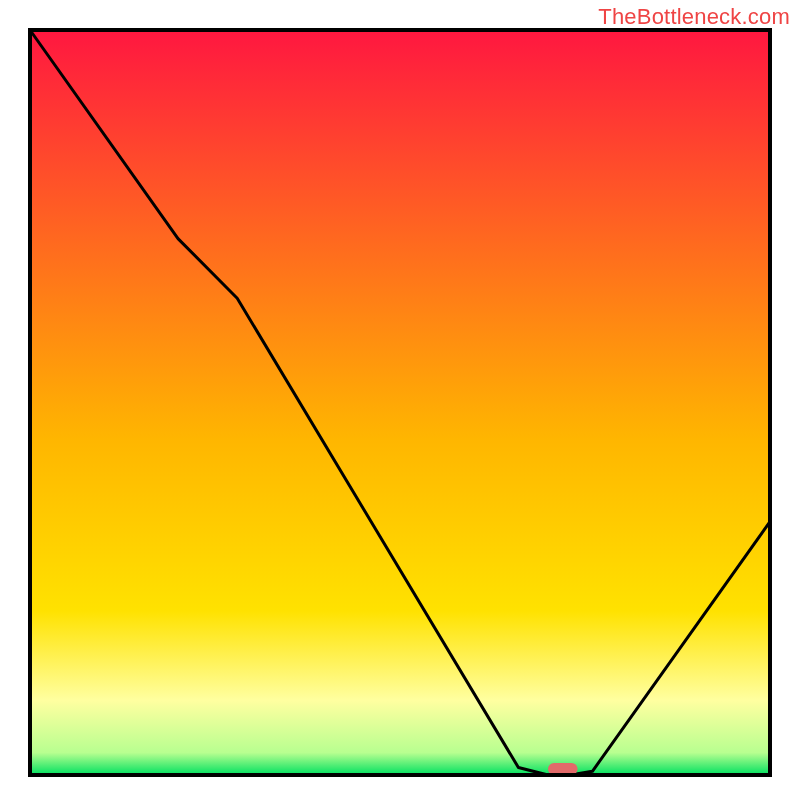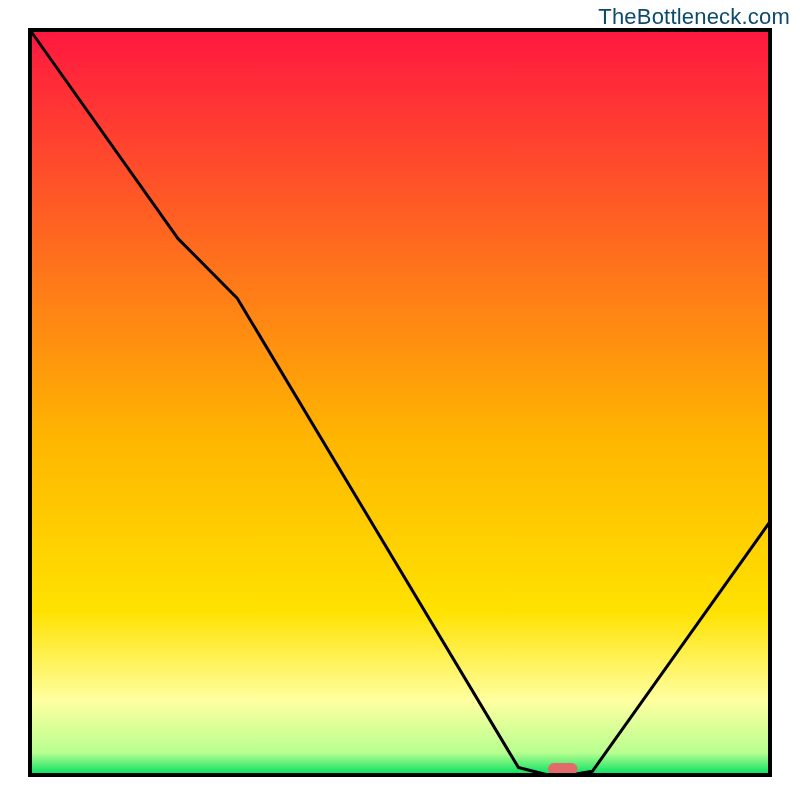--- a/index.html
+++ b/index.html
@@ -13,21 +13,21 @@
   .wrap {
     position: relative;
     width: 800px;
     height: 800px;
   }
   .watermark {
     position: absolute;
     top: 4px;
     right: 10px;
     font-size: 22px;
-    color: #0c4a6e;
+    color: #ef4444;
     font-weight: 500;
     letter-spacing: 0.2px;
     z-index: 5;
   }
   svg {
     display: block;
   }
 </style>
 </head>
 <body>

